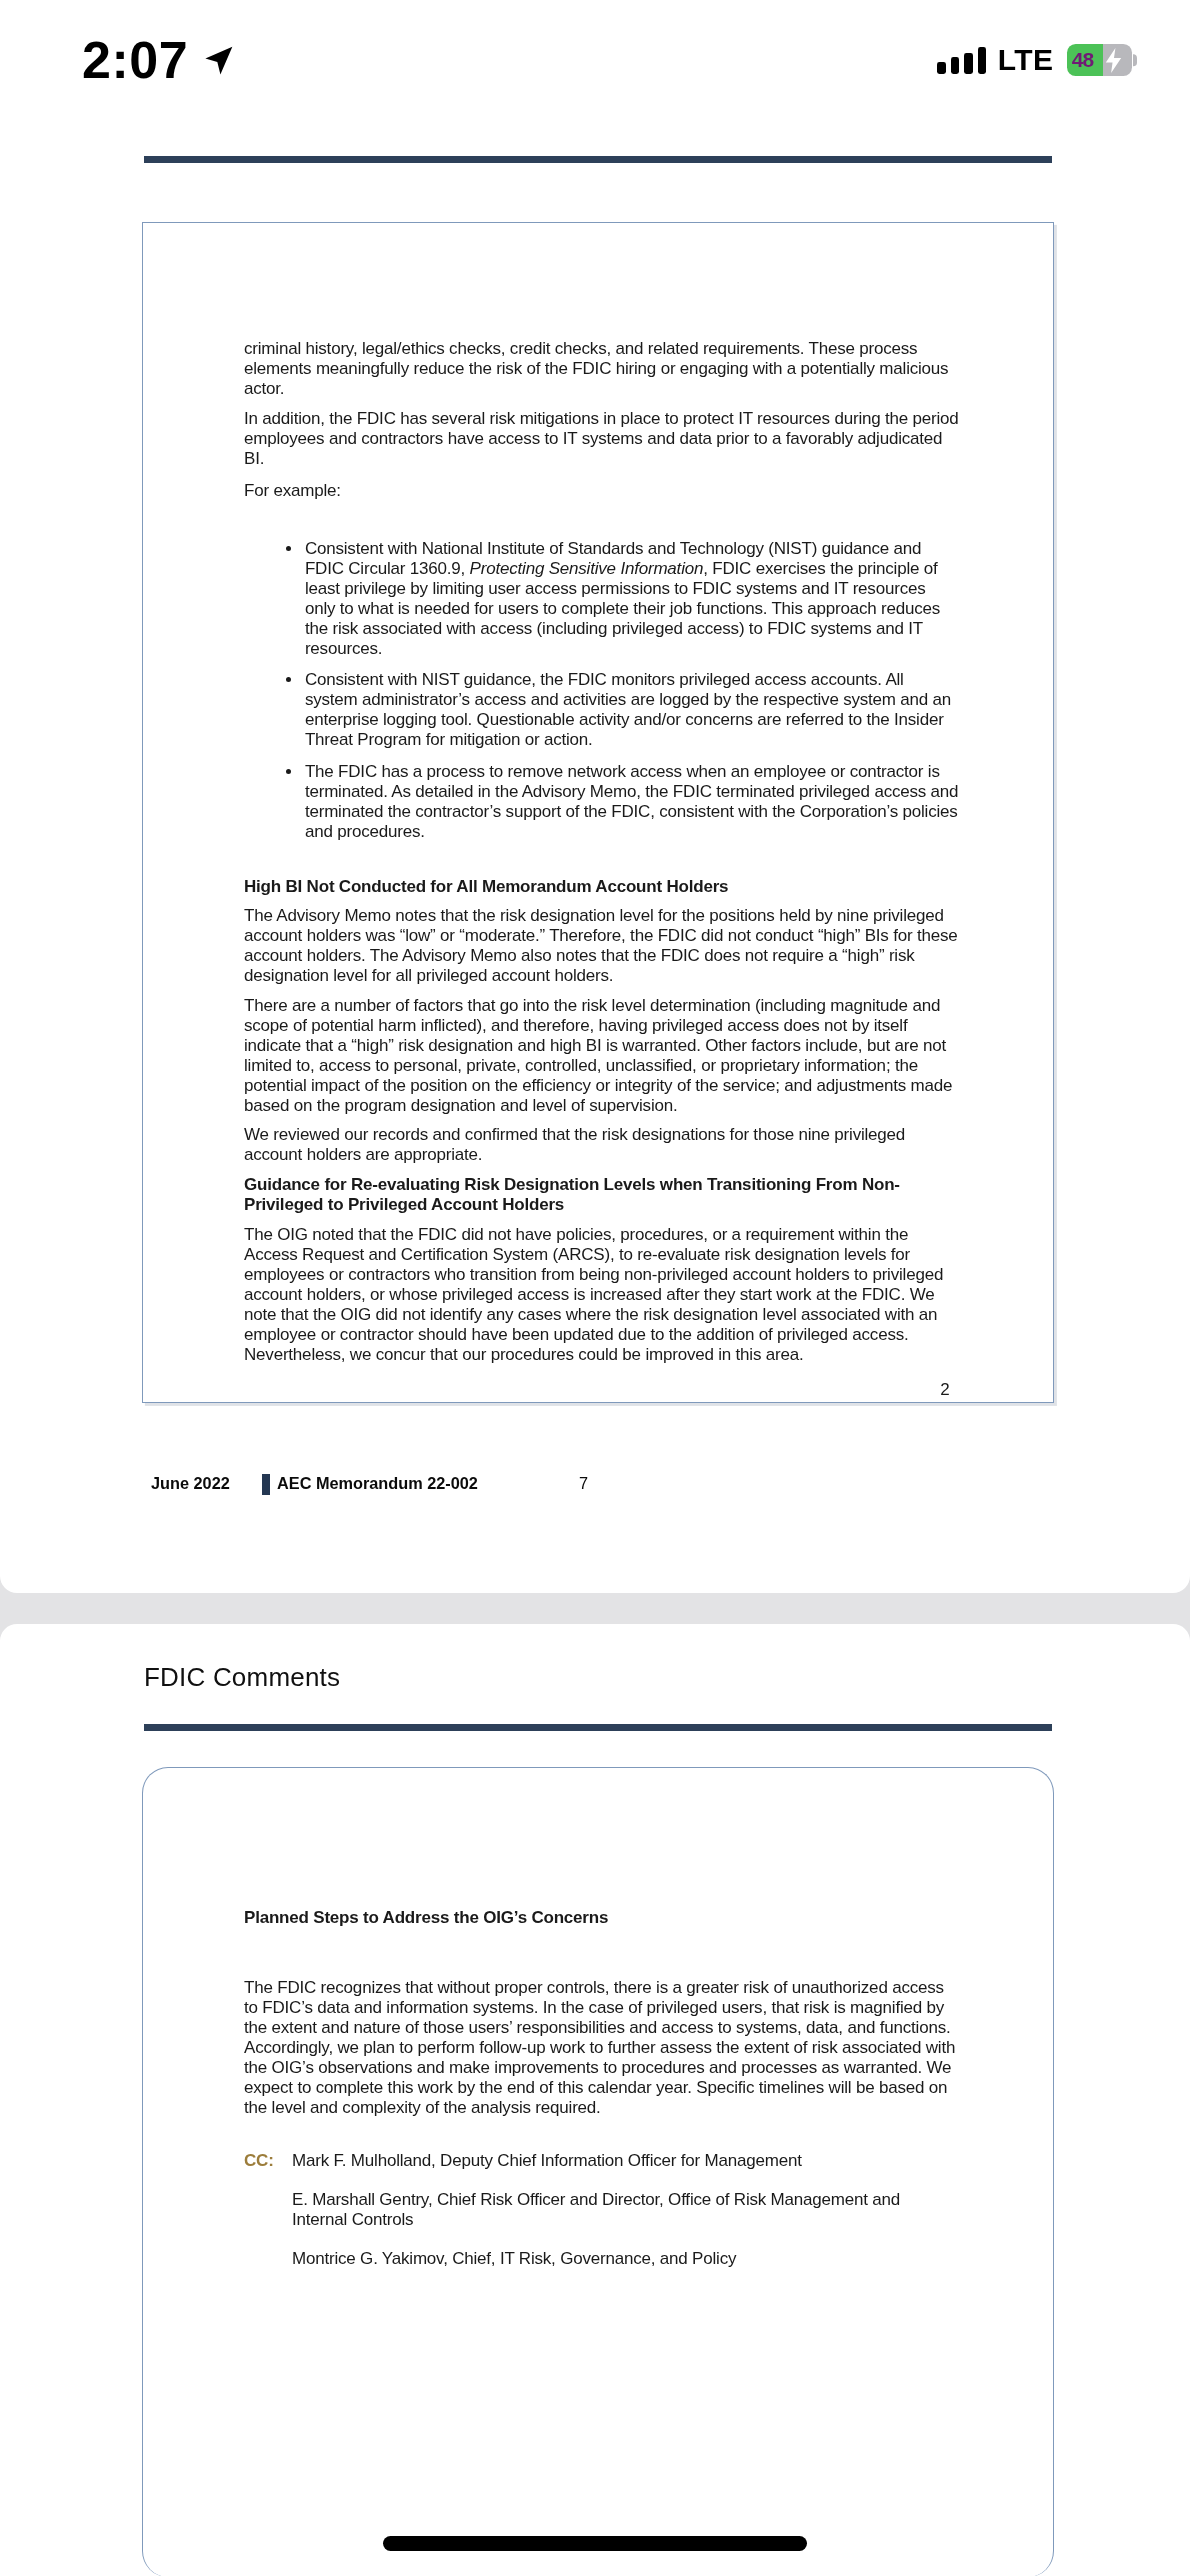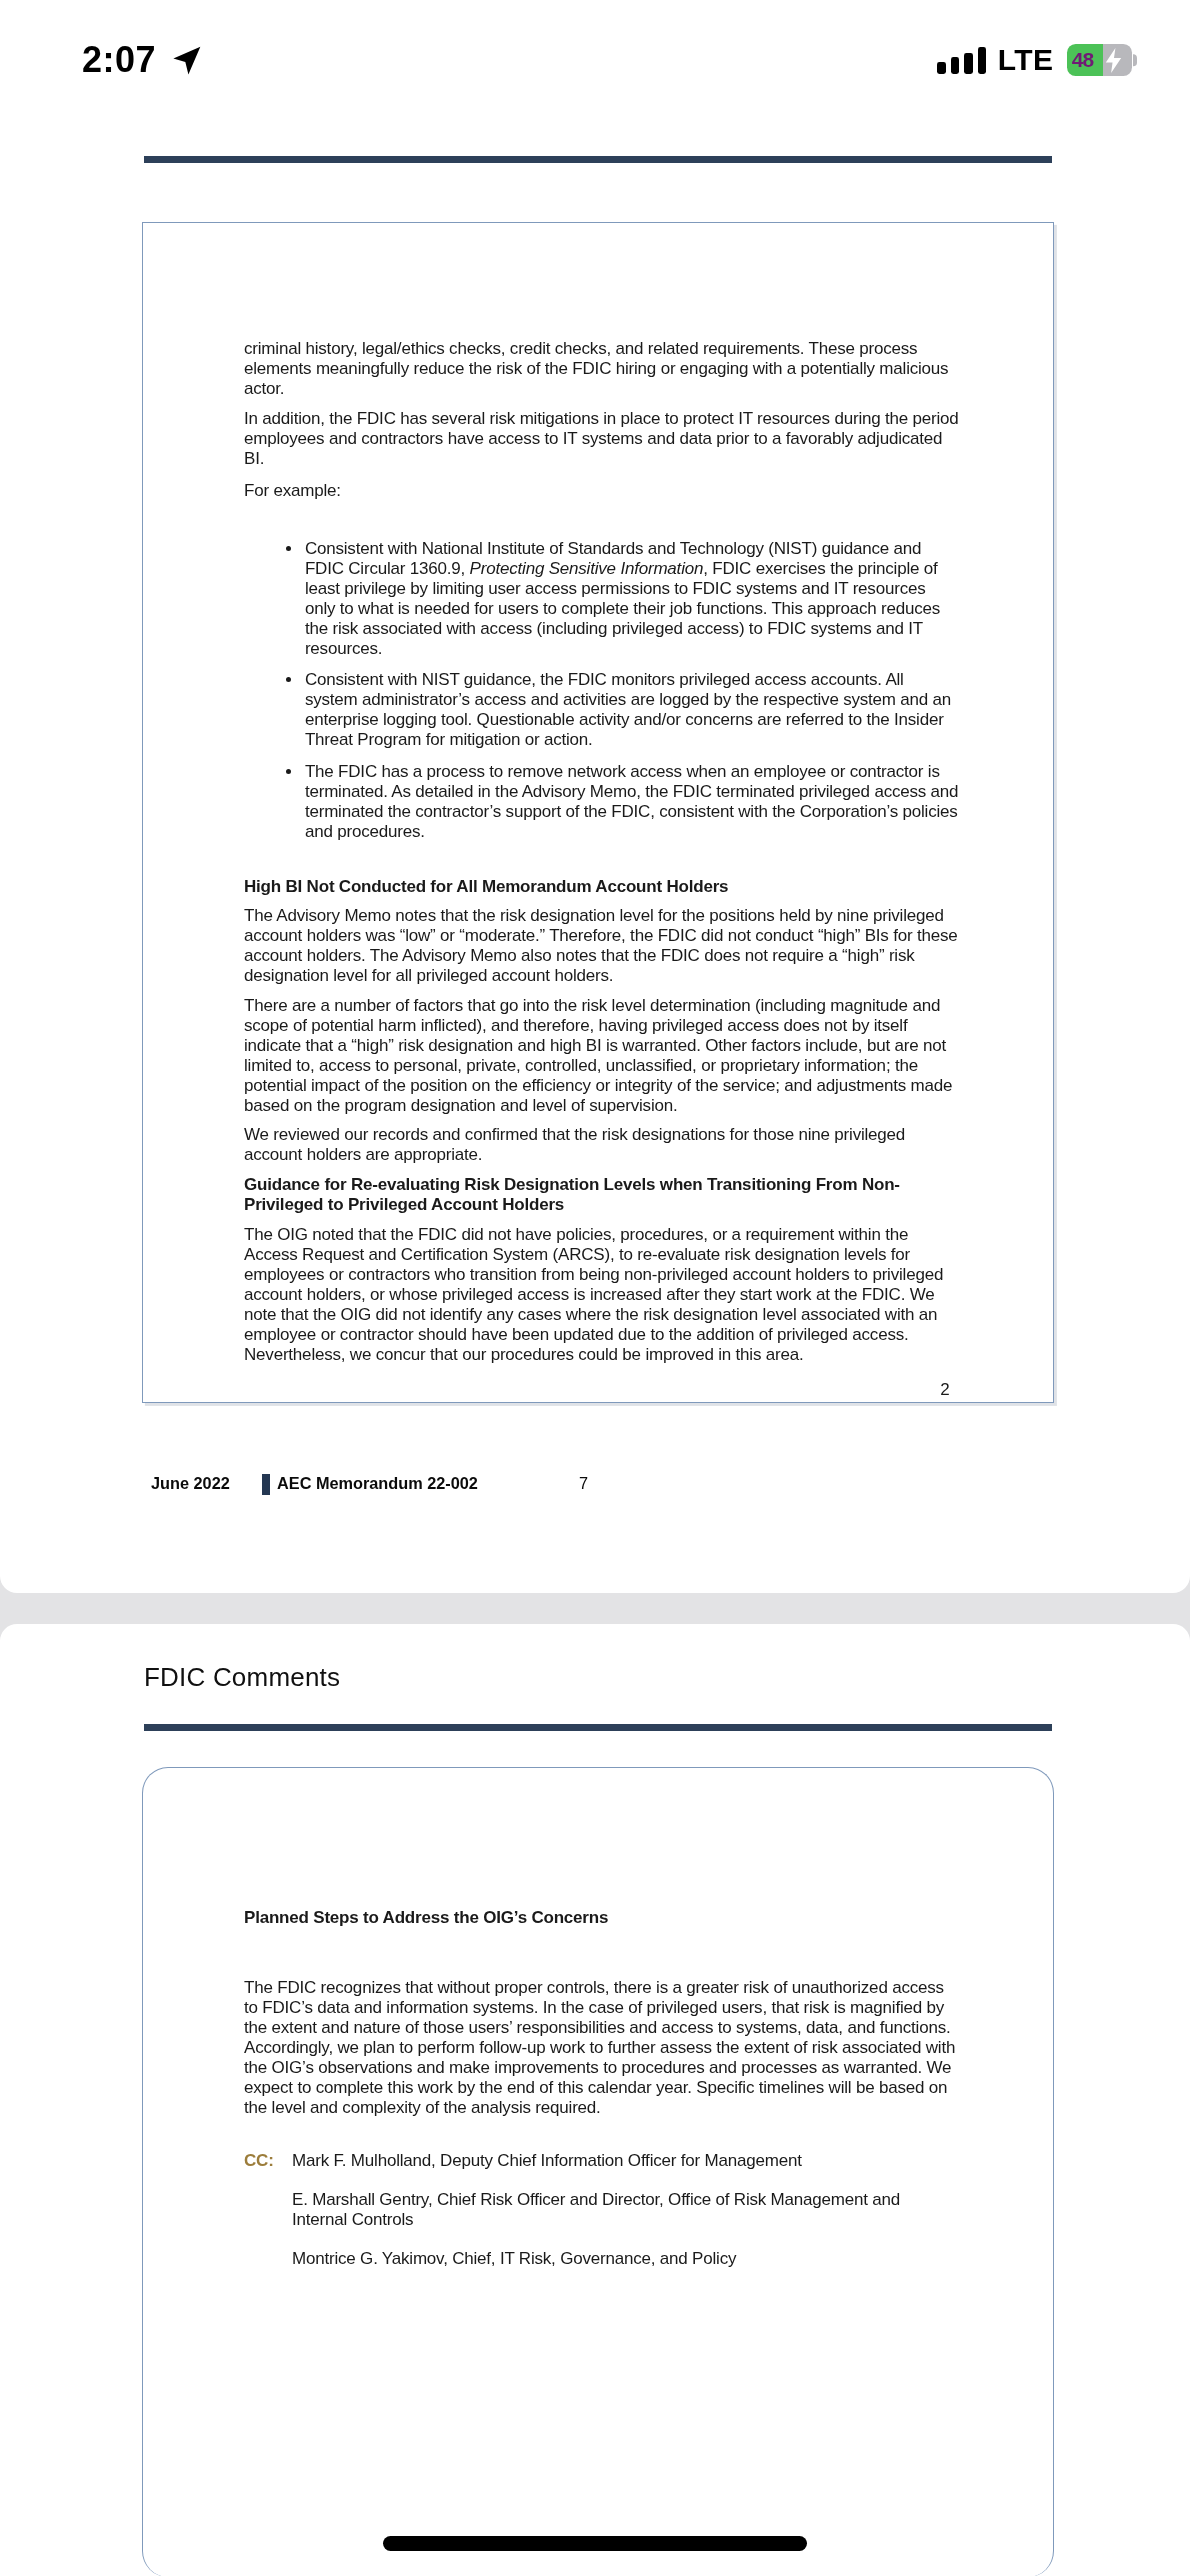--- a/index.html
+++ b/index.html
@@ -16,21 +16,21 @@
   .page-gap{height:31px;background:#e3e3e5;}
   .card-second{height:953px;border-radius:17px 17px 0 0;}
 
   
   .status-bar{
     position:absolute;top:35px;left:0;right:0;height:50px;
     display:flex;justify-content:space-between;align-items:center;
     padding:0 58px 0 82px;box-sizing:border-box;color:#000;
   }
   .sb-left{display:flex;align-items:center;gap:13.4px;}
-  .sb-time{font-size:36px;font-weight:700;letter-spacing:0.5px;}
+  .sb-time{font-size:52px;font-weight:700;letter-spacing:0.5px;}
   .loc-icon svg{display:block;}
   .sb-right{display:flex;align-items:center;gap:11.5px;}
   .signal{display:flex;align-items:flex-end;gap:4.8px;height:27px;}
   .signal i{display:block;width:8.6px;background:#000;border-radius:2.4px;}
   .signal i:nth-child(1){height:11.5px;}
   .signal i:nth-child(2){height:16.3px;}
   .signal i:nth-child(3){height:21px;}
   .signal i:nth-child(4){height:27px;}
   .lte{font-size:30px;font-weight:700;letter-spacing:0.5px;}
   .battery{position:relative;width:65px;height:32px;margin-left:1.9px;}

